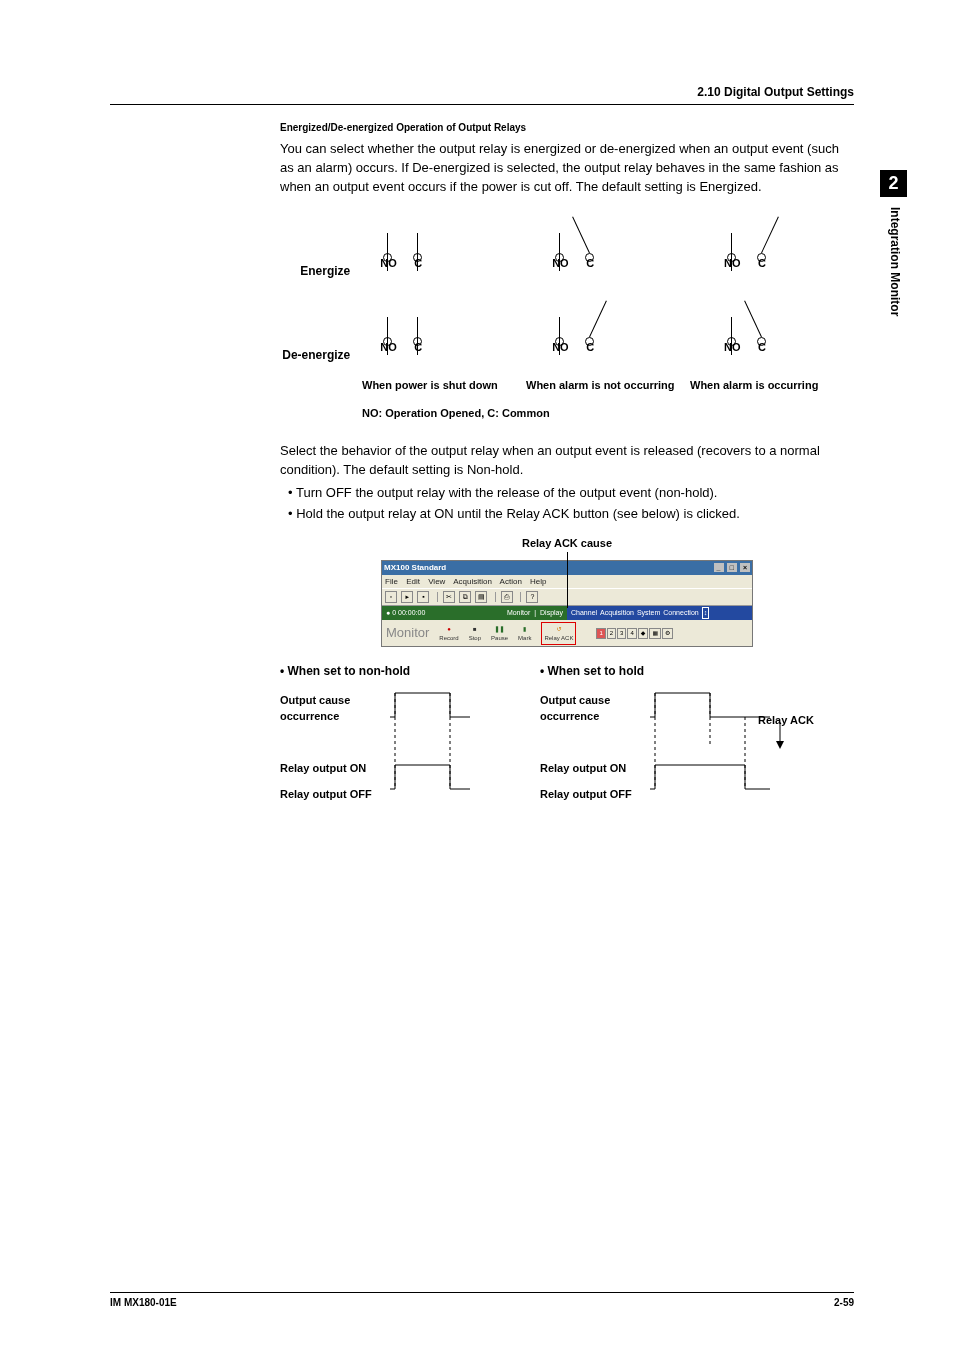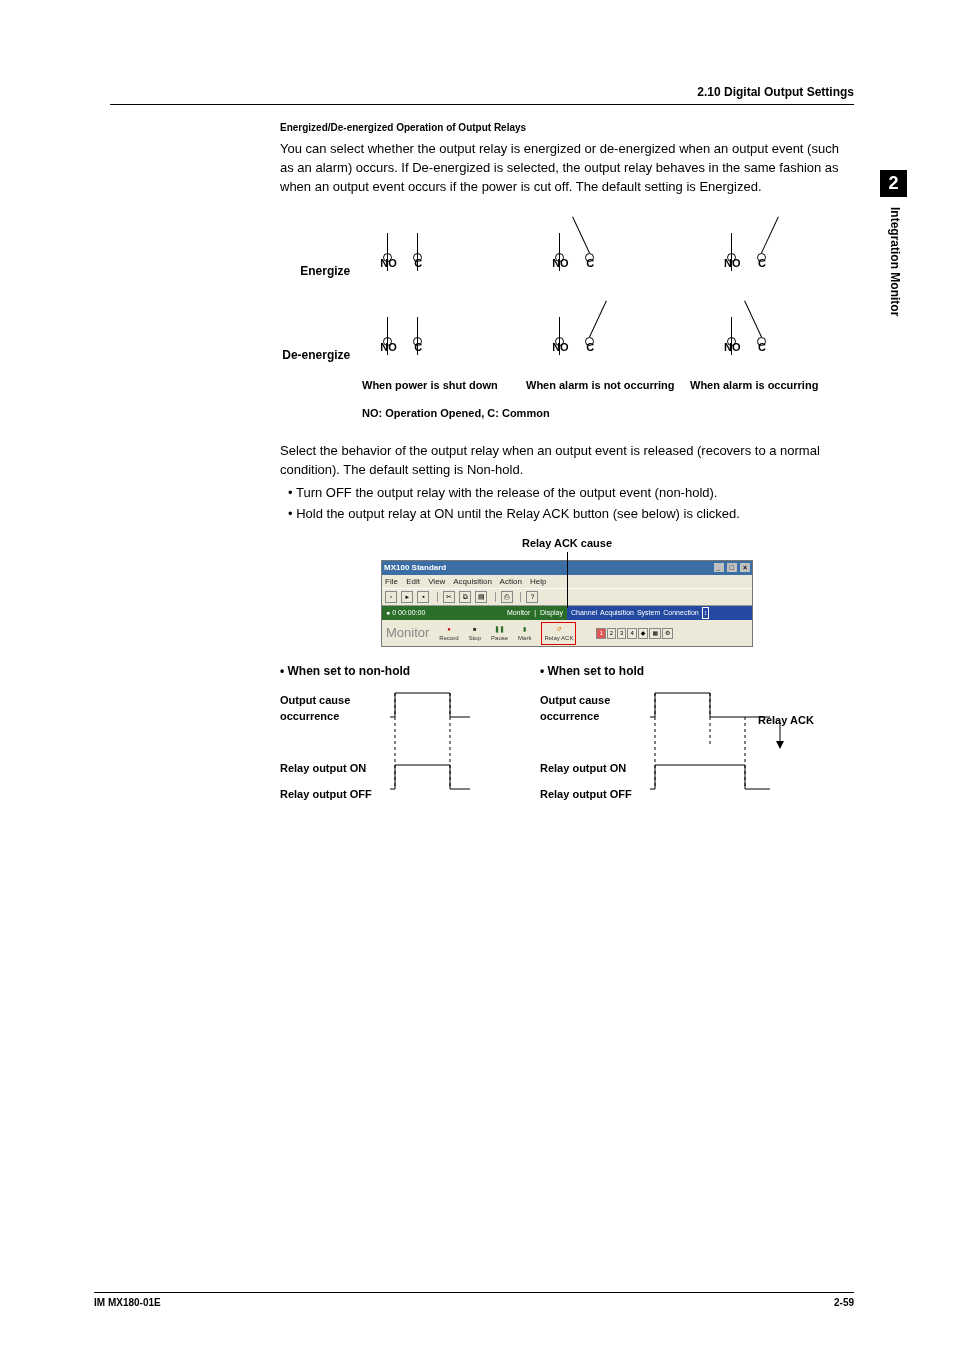--- a/index.html
+++ b/index.html
@@ -254,21 +254,21 @@
   .timing {
     display: flex;
     margin-top: 10px;
   }
   .timing-col { width: 260px; position: relative; }
   .tc-title { font-weight: bold; font-size: 12px; margin-bottom: 12px; }
 
   .footer {
     position: absolute;
     bottom: 40px;
-    left: 94px;
+    left: 110px;
     right: 100px;
     border-top: 1px solid #000;
     display: flex;
     justify-content: space-between;
     font-size: 10px;
     font-weight: bold;
     padding-top: 3px;
   }
 </style>
 </head>

